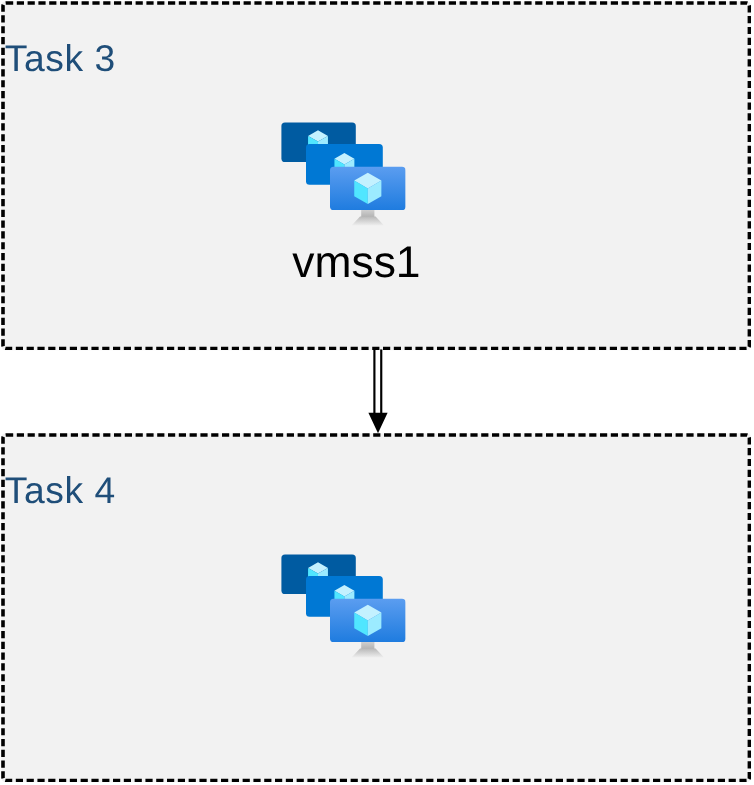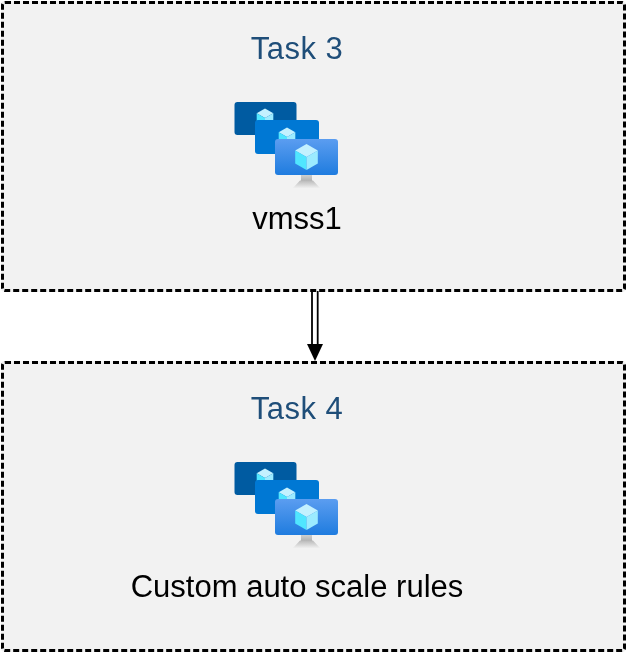--- a/index.html
+++ b/index.html
@@ -21,32 +21,31 @@
     border-radius: 4px;
     box-sizing: border-box;
   }
   .box-top { top: 1px; }
   .box-bottom { top: 361px; }
   .box-title {
     position: absolute;
     top: 27px;
     left: 0;
     width: 586px;
-    text-align: center;
     font-size: 31px;
     line-height: 36px;
     color: #1f4e79;
     letter-spacing: 0.5px;
   }
   .caption {
     position: absolute;
     left: 0;
     width: 586px;
     text-align: center;
-    font-size: 31px;
+    font-size: 37px;
     line-height: 35px;
     color: #000000;
   }
   .cap-line1 { top: 197px; }
   .cap-line2 { top: 232px; }
   .cap-single { top: 205px; }
   .vmss-icon {
     position: absolute;
     left: 230px;
     top: 97px;
@@ -116,16 +115,15 @@
     <line x1="12" y1="0" x2="12" y2="55" stroke="#000000" stroke-width="1.8"></line>
     <line x1="17.7" y1="0" x2="17.7" y2="55" stroke="#000000" stroke-width="1.8"></line>
     <path d="M7 53 L23 53 L15 70 Z" fill="#000000"></path>
   </svg>
 
   <section class="task-box box-bottom">
     <div class="box-title">Task 4</div>
     <svg class="vmss-icon" viewBox="0 0 104 88">
       <use href="#vmss-art"></use>
     </svg>
-    <div class="caption cap-single">Custom auto scale rules</div>
   </section>
 
 </div>
 
 </body></html>

